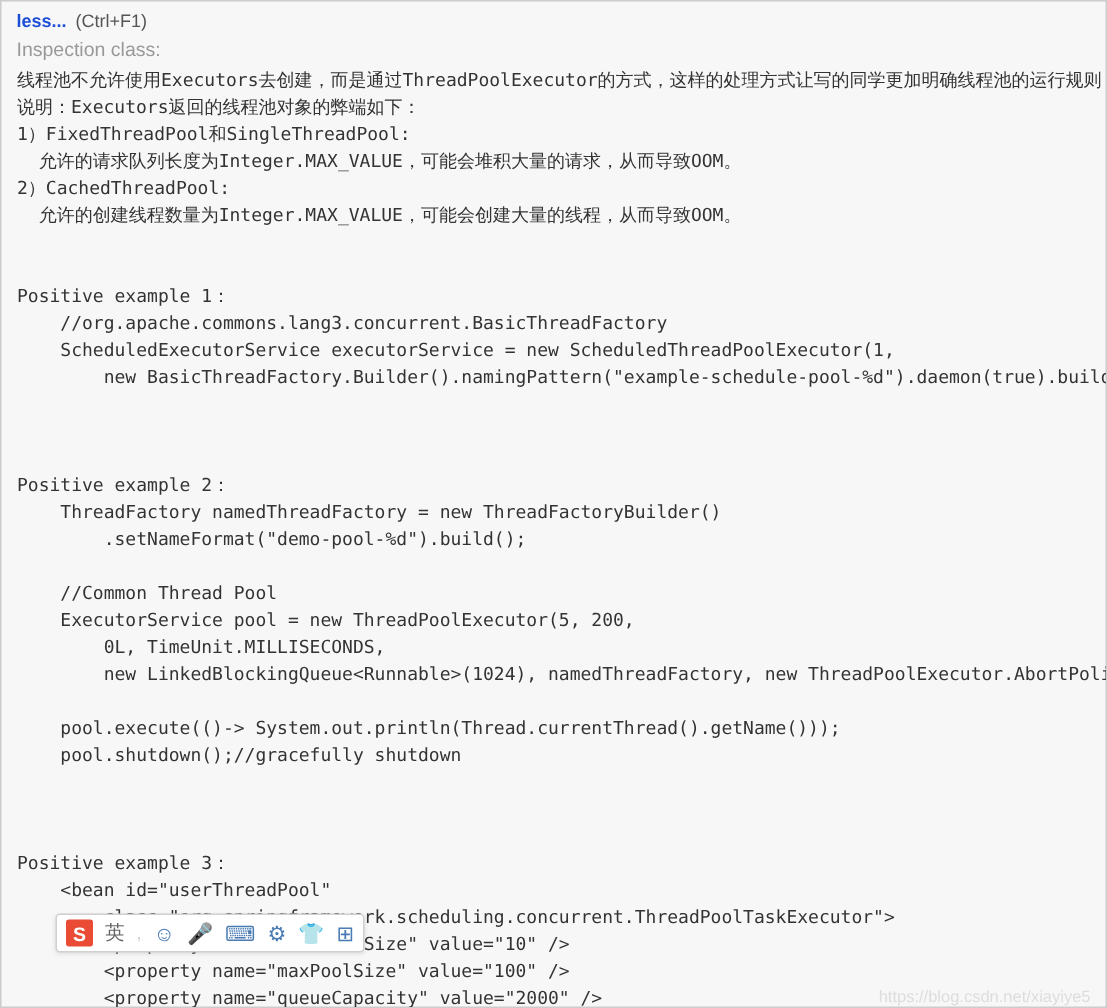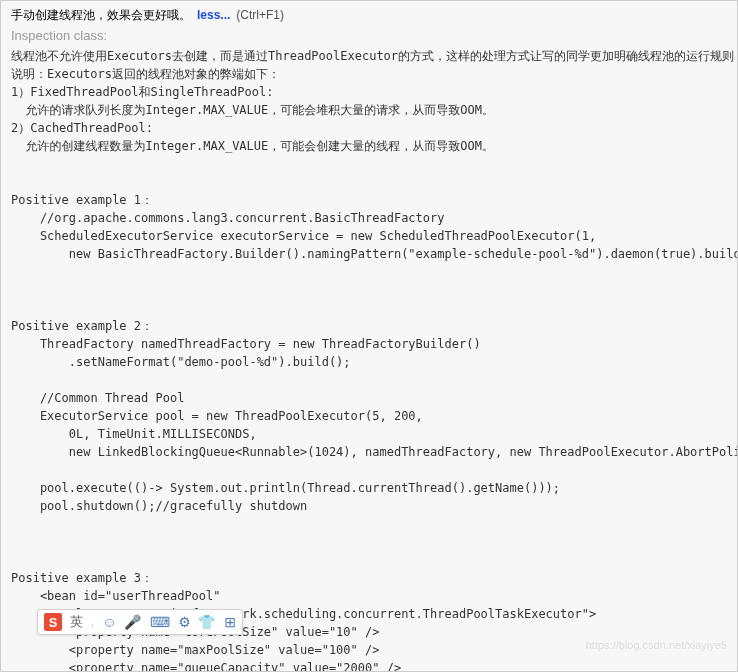--- a/index.html
+++ b/index.html
@@ -62,32 +62,31 @@
       display: flex;
       align-items: center;
       justify-content: center;
       border-radius: 2px;
     }
     .ime-text { color: #666; font-size: 13px; }
     .ime-sep { color: #ccc; }
     .ime-icon { color: #4a7bb5; font-size: 14px; cursor: pointer; }
     .watermark {
       position: absolute;
-      bottom: 20px;
+      bottom: 0;
       right: 10px;
       color: #ddd;
       font-size: 11px;
     }
   </style>
 </head>
 <body>
 
 <div class="header">
   <div class="header-line">
-    <span class="header-title">手动创建线程池，效果会更好哦。</span>
     <span class="header-link">less...</span>
     <span class="header-shortcut">(Ctrl+F1)</span>
   </div>
 </div>
 
 <div class="inspection-info">Inspection class:</div>
 
 <div class="content">线程池不允许使用Executors去创建，而是通过ThreadPoolExecutor的方式，这样的处理方式让写的同学更加明确线程池的运行规则，规避资源耗尽的风险。
 说明：Executors返回的线程池对象的弊端如下：
 1）FixedThreadPool和SingleThreadPool:

